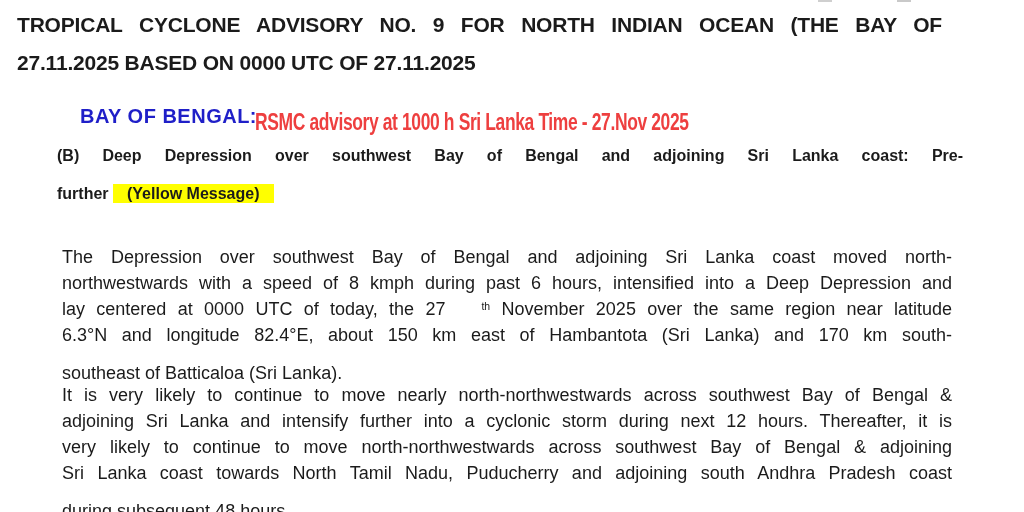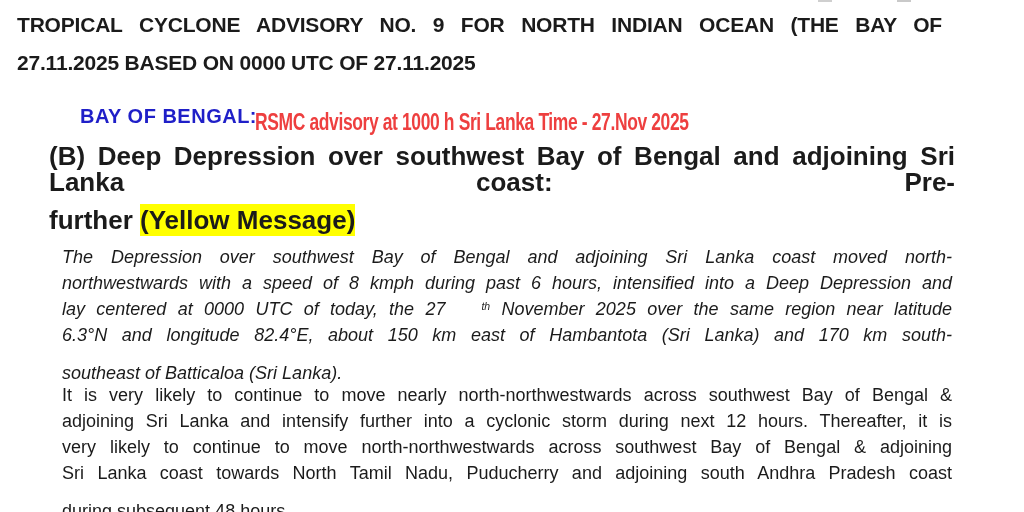--- a/index.html
+++ b/index.html
@@ -51,36 +51,36 @@
     left:255px;top:109px;
     font-size:23px;font-weight:bold;
     color:var(--red);
     white-space:nowrap;
     letter-spacing:-0.5px;
     transform:scaleX(0.76);
     transform-origin:0 0;
   }
   .heading-b{
     position:absolute;
-    left:49px;top:143px;width:906px;
-    font-size:26px;font-weight:bold;
+    left:57px;top:143px;width:906px;
+    font-size:16px;font-weight:bold;
     line-height:26px;
   }
   .para{
     position:absolute;
     left:62px;width:890px;
     font-size:18px;
     line-height:26px;
   }
-  .para1{top:244px;font-style:italic;}
+  .para1{top:244px;}
   .para2{top:382px;}
 
   .hl{
     background:var(--hl);
-    padding:1px 0;
+    padding:1px 14px;
   }
   .sup{
     font-size:0.58em;
     line-height:0;
     position:relative;
     top:-0.48em;
     margin-left:36px;
   }
   .artifact{
     position:absolute;

